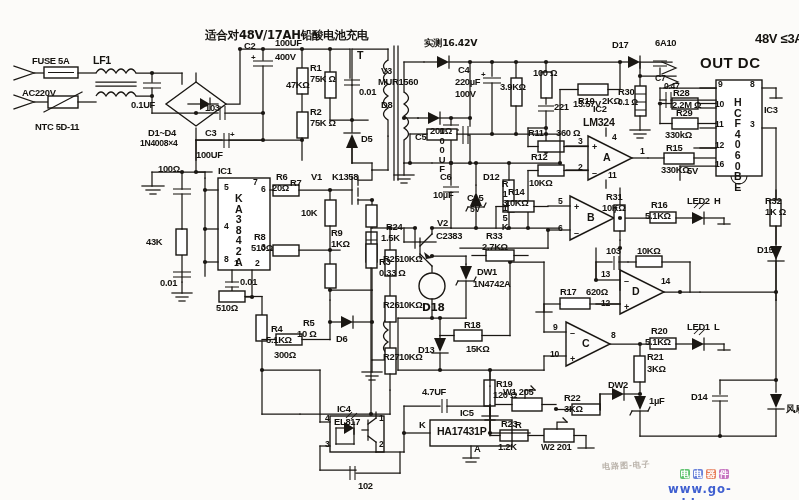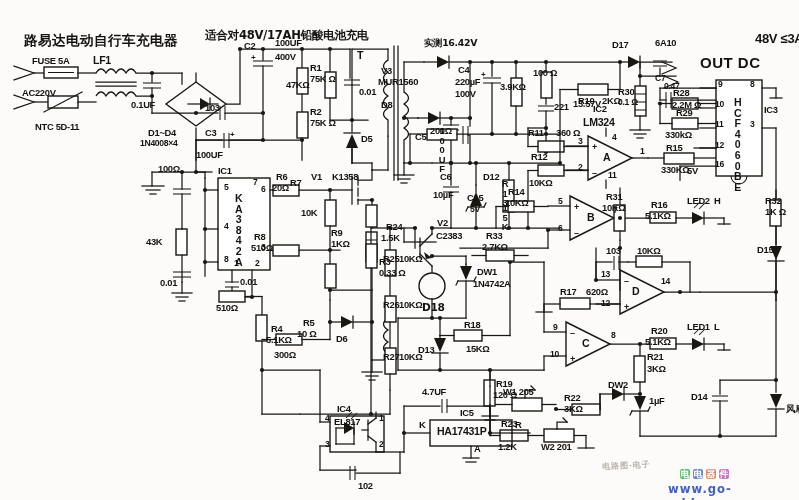--- a/index.html
+++ b/index.html
@@ -733,21 +733,20 @@
   <circle class="fl" cx="490" cy="433" r="2.1"></circle>
   <path class="w" d="M404,433 L404,452"></path>
   <path class="w" d="M376,452 L404,452"></path>
   <circle class="fl" cx="404" cy="433" r="2.1"></circle>
   <text x="432" y="428" font-size="7" class="fl"> </text>
 
   <path class="w" d="M262,370 L262,370"></path>
   <path class="w" d="M490,404.5 L490,433"></path>
 </svg>
 
-<div class="lbl title cjk" style="left:24px;top:34px;">路易达电动自行车充电器</div>
 <div class="lbl sub cjk" style="left:205px;top:30px;">适合对48V/17AH铅酸电池充电</div>
 <div class="lbl s9 cjk" style="left:424px;top:38px;">实测16.42V</div>
 
 
 <div class="lbl s9" style="left:32px;top:56px;">FUSE 5A</div>
 <div class="lbl s10" style="left:93px;top:55px;">LF1</div>
 <div class="lbl s9" style="left:22px;top:88px;">AC220V</div>
 <div class="lbl s9" style="left:35px;top:122px;">NTC 5D-11</div>
 <div class="lbl s9" style="left:131px;top:100px;">0.1UF</div>
 <div class="lbl s9" style="left:148px;top:128px;">D1~D4</div>

